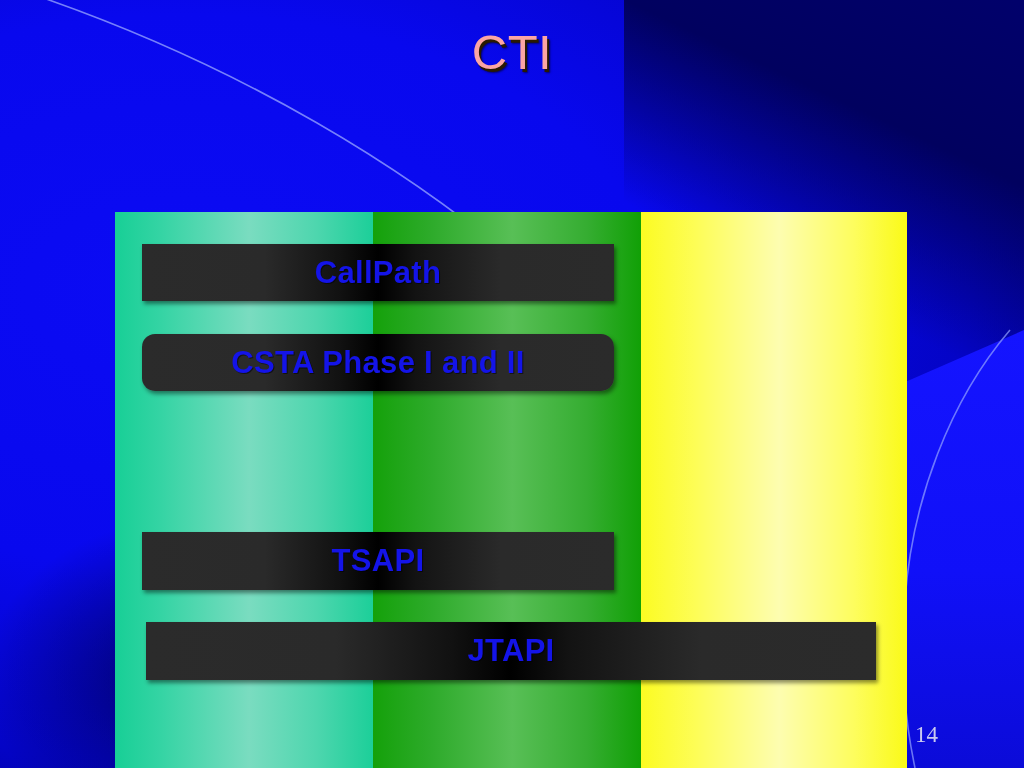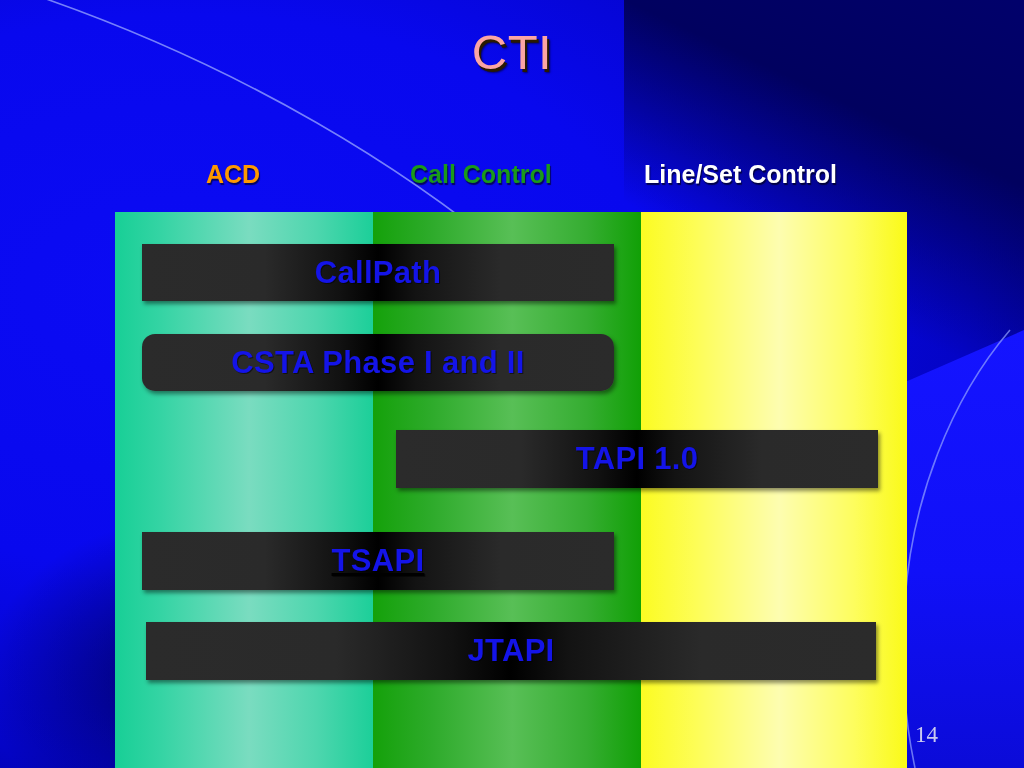--- a/index.html
+++ b/index.html
@@ -167,44 +167,36 @@
 
   <svg class="swoosh" width="1024" height="768" viewBox="0 0 1024 768">
     <path d="M 20 -10 C 230 60 420 170 560 300 C 660 395 720 500 760 620" fill="none" stroke="#9aa8ff" stroke-width="1.6" opacity="0.75"></path>
     <path d="M 1010 330 C 950 400 912 500 905 600 C 900 670 905 720 915 768" fill="none" stroke="#93a3ff" stroke-width="1.6" opacity="0.7"></path>
   </svg>
 
   <div class="title-block">
     <div class="title-line">CTI</div>
   </div>
 
-  <div class="col-headers">
-    <span class="col-head acd">ACD</span>
-    <span class="col-head cc">Call Control</span>
-    <span class="col-head lsc">Line/Set Control</span>
-  </div>
 
   <div class="panel">
     <div class="band teal"></div>
     <div class="band green"></div>
     <div class="band yellow"></div>
 
     <div class="bar" style="left:27px;  top:32px;  width:472px; height:57px;">
       <span class="bar-label">CallPath</span>
     </div>
 
     <div class="bar" style="left:27px;  top:122px; width:472px; height:57px;border-radius:13px;">
       <span class="bar-label">CSTA Phase I and II</span>
     </div>
 
-    <div class="bar" style="left:281px; top:218px; width:482px; height:58px;">
-      <span class="bar-label">TAPI 1.0</span>
-    </div>
-
-    <div class="bar" style="left:27px;  top:320px; width:472px; height:58px;text-decoration:underline;">
+
+    <div class="bar" style="left:27px;  top:320px; width:472px; height:58px;">
       <span class="bar-label">TSAPI</span>
     </div>
 
     <div class="bar" style="left:31px;  top:410px; width:730px; height:58px;">
       <span class="bar-label">JTAPI</span>
     </div>
   </div>
 
   <div class="page-num">14</div>
 

